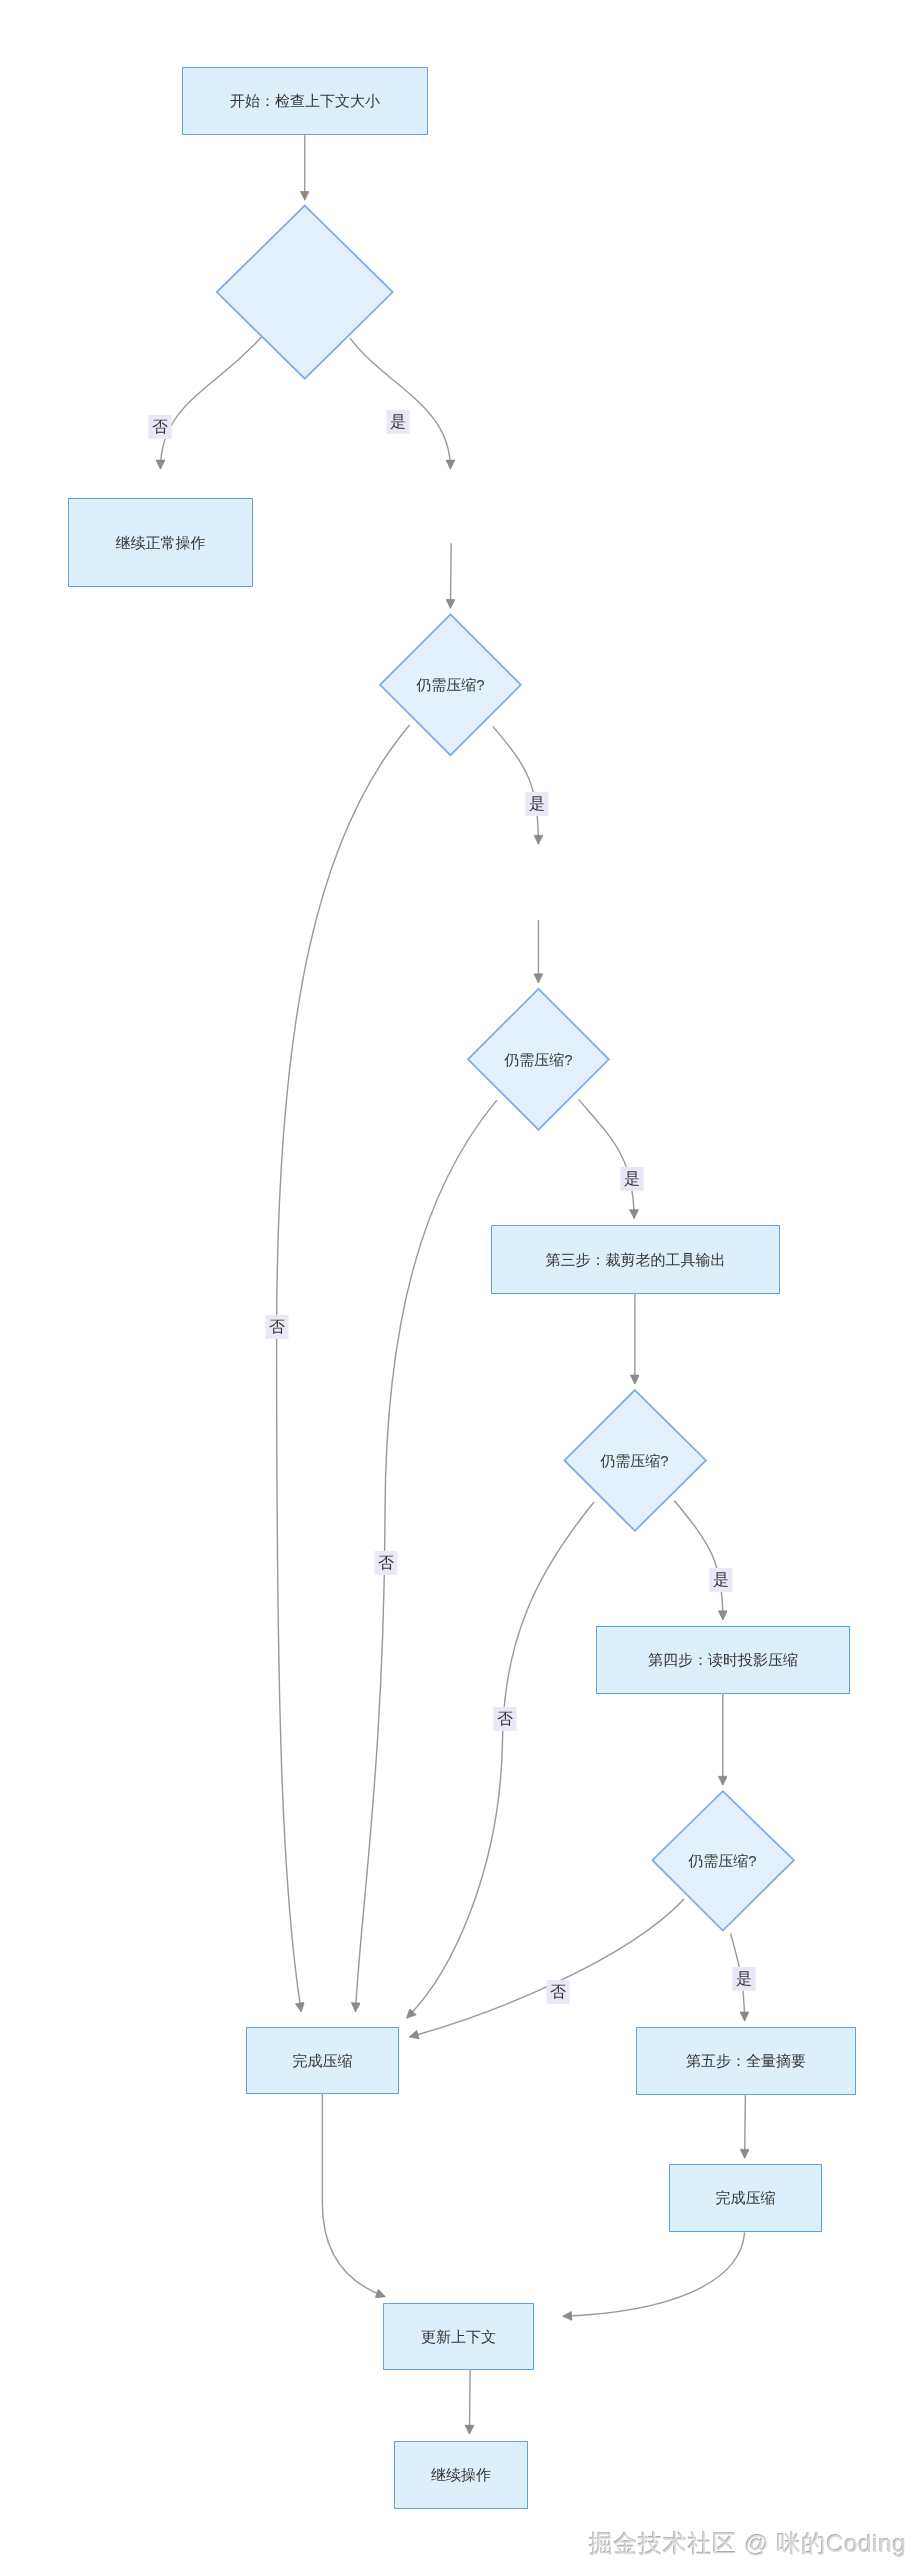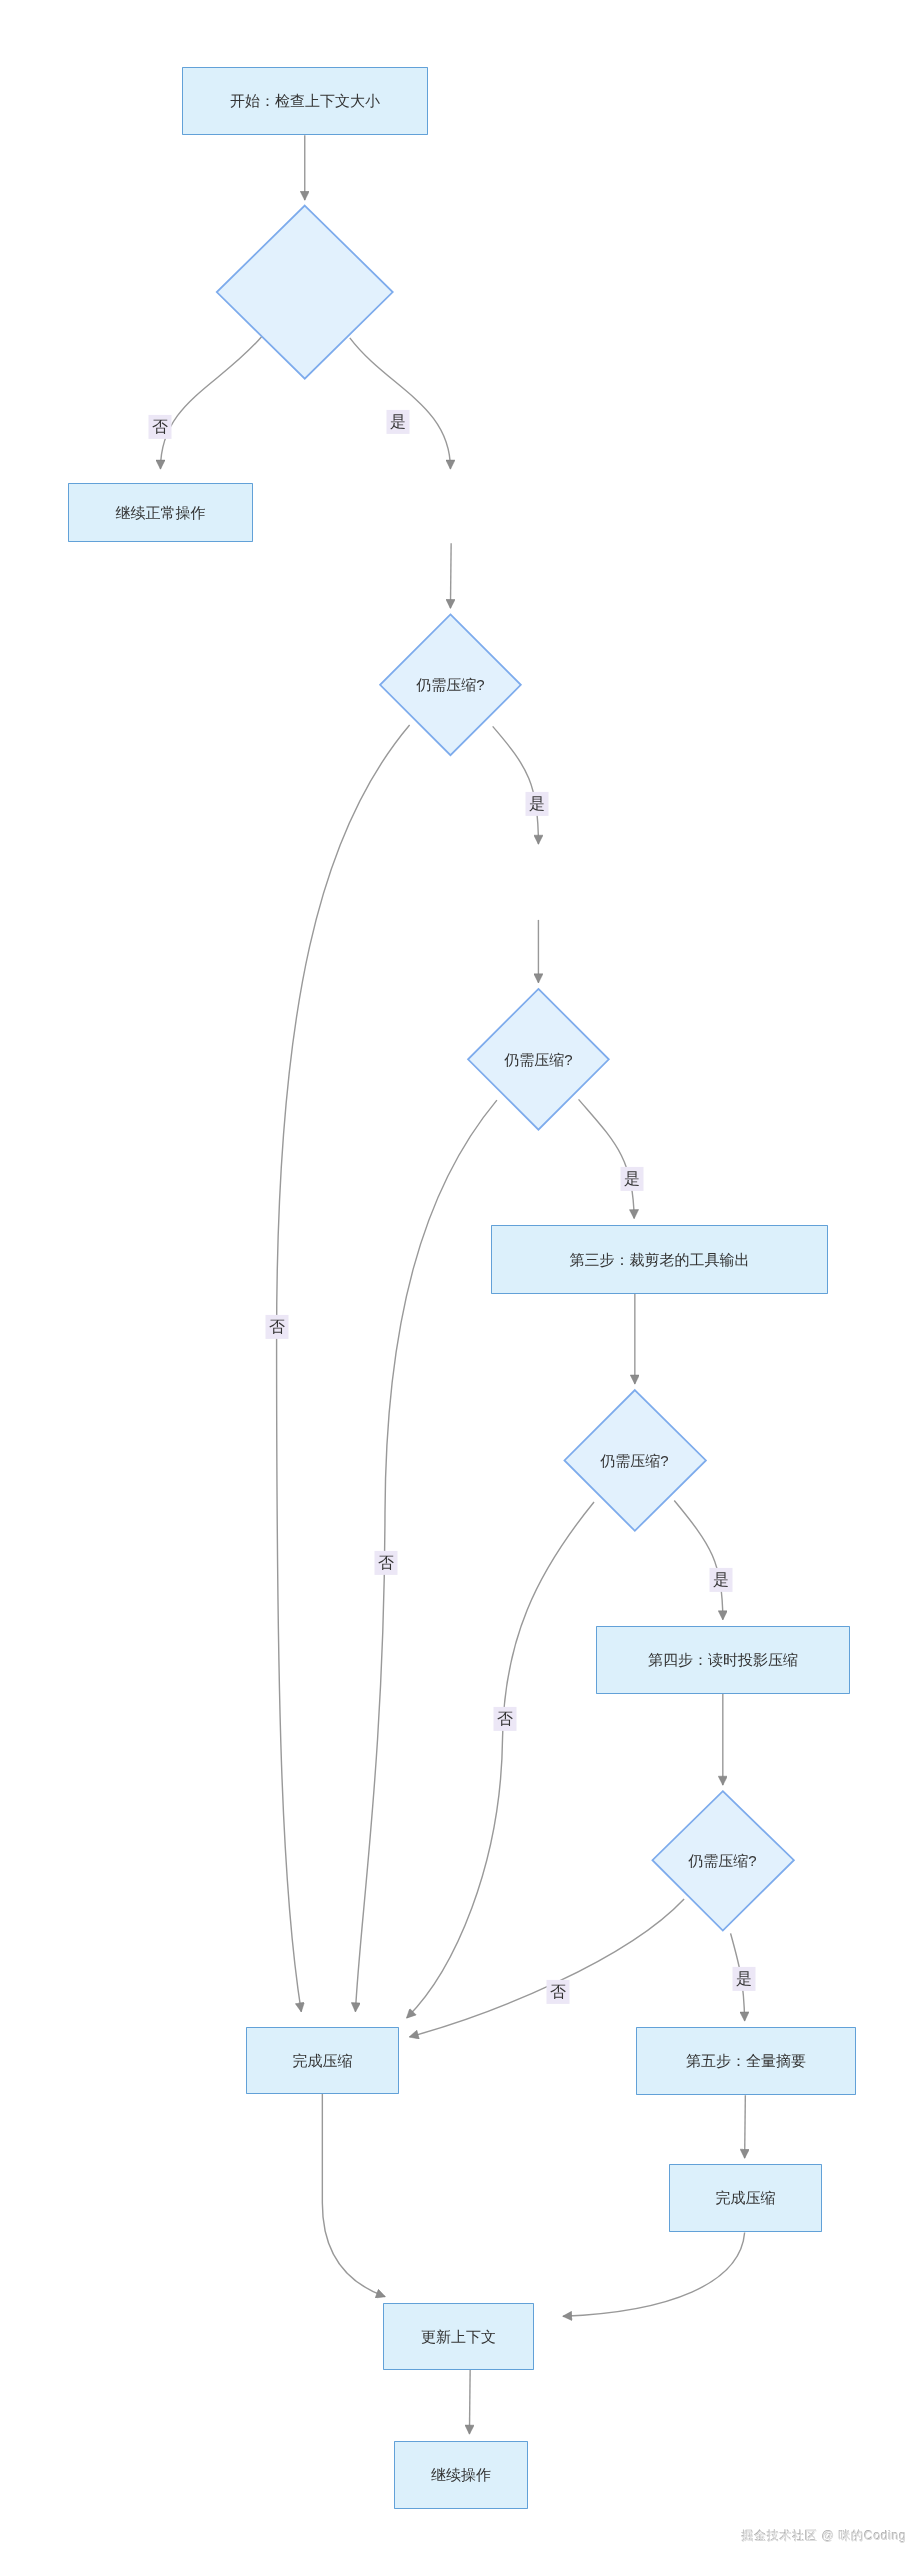--- a/index.html
+++ b/index.html
@@ -38,21 +38,21 @@
     color:var(--text,#333333);
     font-size:16px;
     line-height:1.25;
     padding:2.1px 3.5px;
     white-space:nowrap;
   }
   .watermark{
     position:absolute;
     right:15.5px;
     top:2528px;
-    font-size:12px;
+    font-size:24px;
     color:#d6d6d6;
     text-shadow:0.7px 0.7px 0 #ffffff,-0.7px -0.7px 0 #ababab;
     letter-spacing:0.7px;
     white-space:nowrap;
   }
 </style>
 </head>
 <body>
 
 <div class="canvas">
@@ -91,24 +91,24 @@
       <polygon class="diamond" points="640,873 740,973 640,1073 540,973"></polygon>
       <polygon class="diamond" points="765,1405 865,1505 765,1605 665,1505"></polygon>
       <polygon class="diamond" points="902,1975 1003,2075 902,2175 802,2075"></polygon>
       <polygon class="diamond" points="1027,2545 1128,2643 1027,2743 927,2643"></polygon>
     </g>
   </svg>
 
   <div class="node rect" style="left:182px;top:67px;width:246px;height:68px">
     <span>开始：检查上下文大小</span>
   </div>
-  <div class="node rect" style="left:68px;top:483px;width:185px;height:59px">
+  <div class="node rect" style="left:68px;top:498px;width:185px;height:89px">
     <span>继续正常操作</span>
   </div>
-  <div class="node rect" style="left:491px;top:1225px;width:337px;height:69px">
+  <div class="node rect" style="left:491px;top:1225px;width:289px;height:69px">
     <span>第三步：裁剪老的工具输出</span>
   </div>
   <div class="node rect" style="left:596px;top:1626px;width:254px;height:68px">
     <span>第四步：读时投影压缩</span>
   </div>
   <div class="node rect" style="left:636px;top:2027px;width:220px;height:68px">
     <span>第五步：全量摘要</span>
   </div>
   <div class="node rect" style="left:246px;top:2027px;width:153px;height:67px">
     <span>完成压缩</span>

